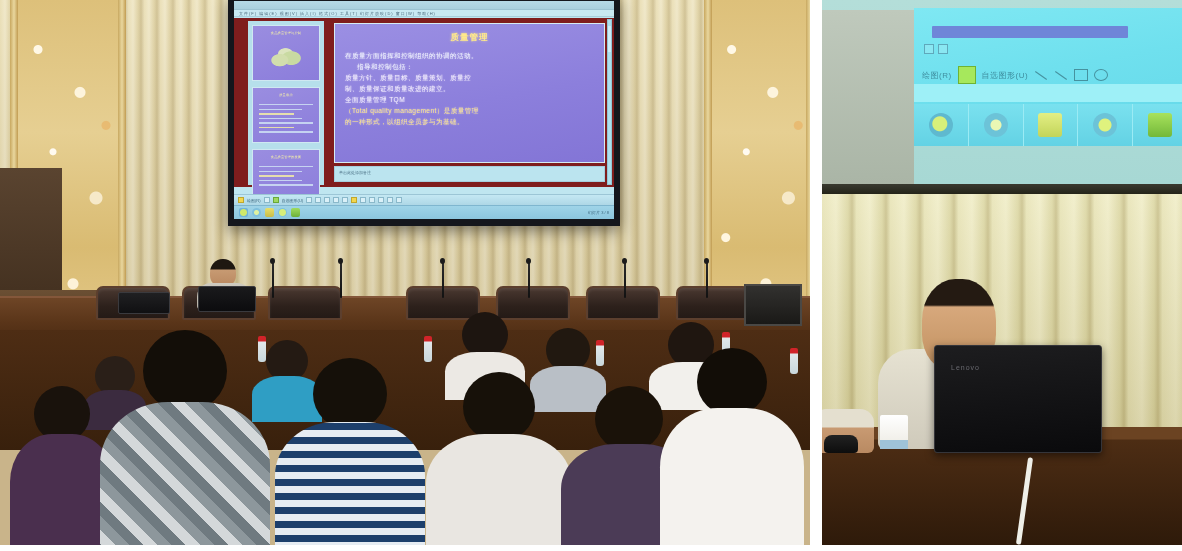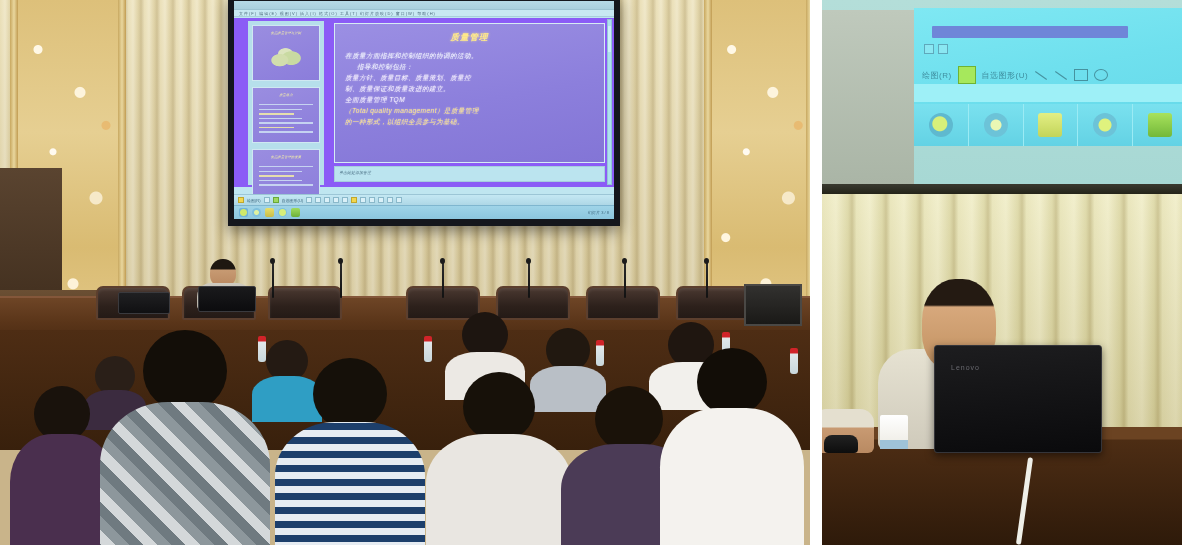--- a/index.html
+++ b/index.html
@@ -80,21 +80,21 @@
     border-bottom:1px solid #9cc3d2;
   }
   .ppt-menubar {
     position:absolute; left:0; top:9px; width:100%; height:7px;
     background:#c8e9f2; border-bottom:1px solid #a8cfdb;
   }
   .ppt-menu-text {
     position:absolute; left:5px; top:9px; font-size:4px; color:#4a6a7c;
     letter-spacing:1px; line-height:7px;
   }
-  .ppt-body { position:absolute; left:0; top:17px; right:0; bottom:32px; background:#8b5cf6;font-style:italic; }
+  .ppt-body { position:absolute; left:0; top:17px; right:0; bottom:32px; background:#7f1d1d; }
 
   .slide-pane {
     position:absolute; left:14px; top:3px; width:76px; bottom:2px;
     background:#b6dfeb;
   }
   .thumb {
     position:absolute; left:4px; width:68px;
     background:linear-gradient(160deg,#9a8de0,#8b7ddb);
     border:1px solid #cfe8f2; overflow:hidden;
   }

